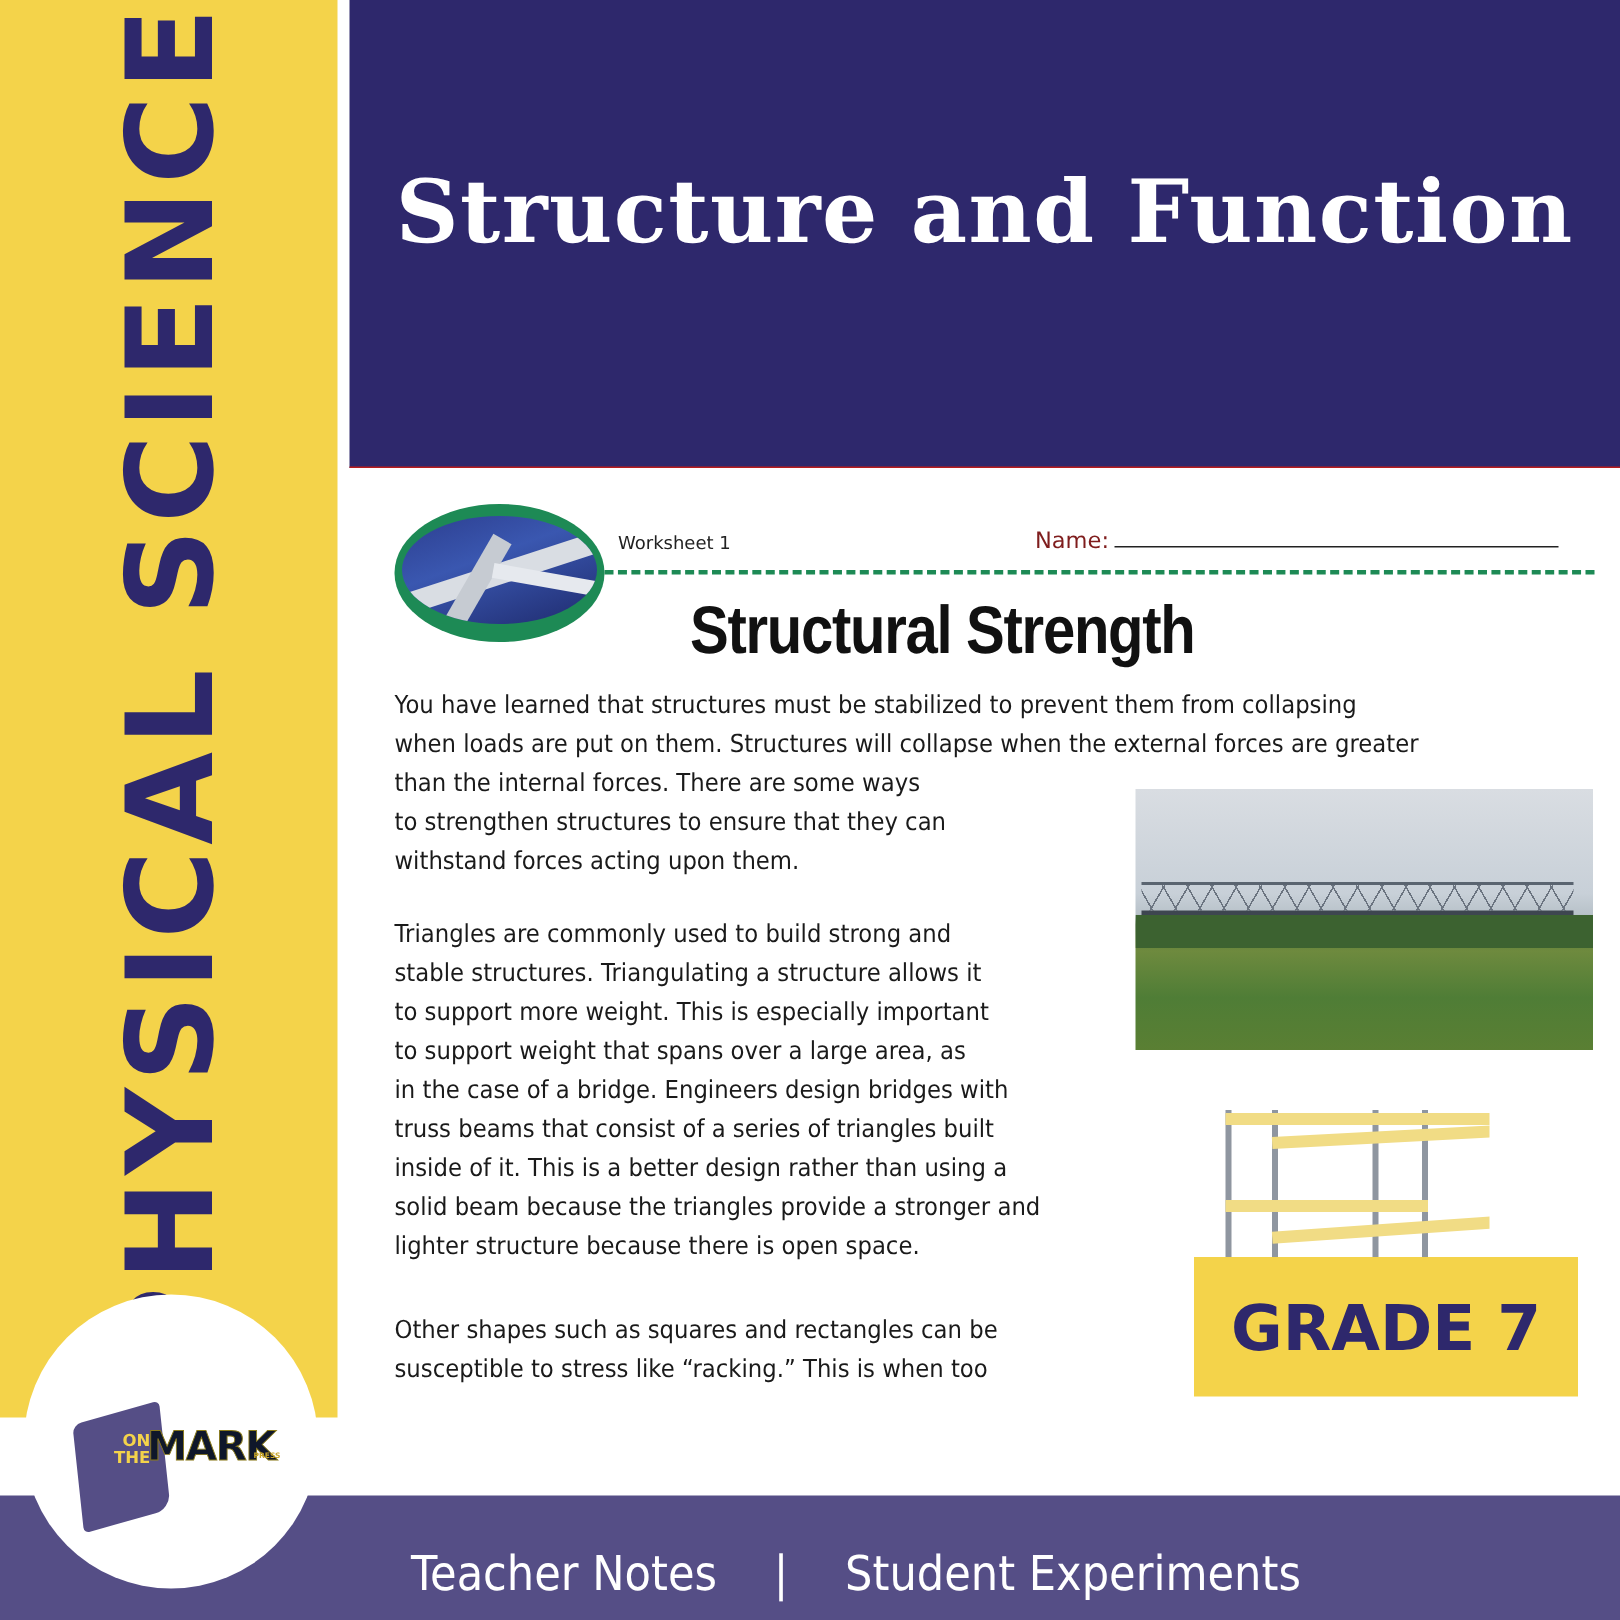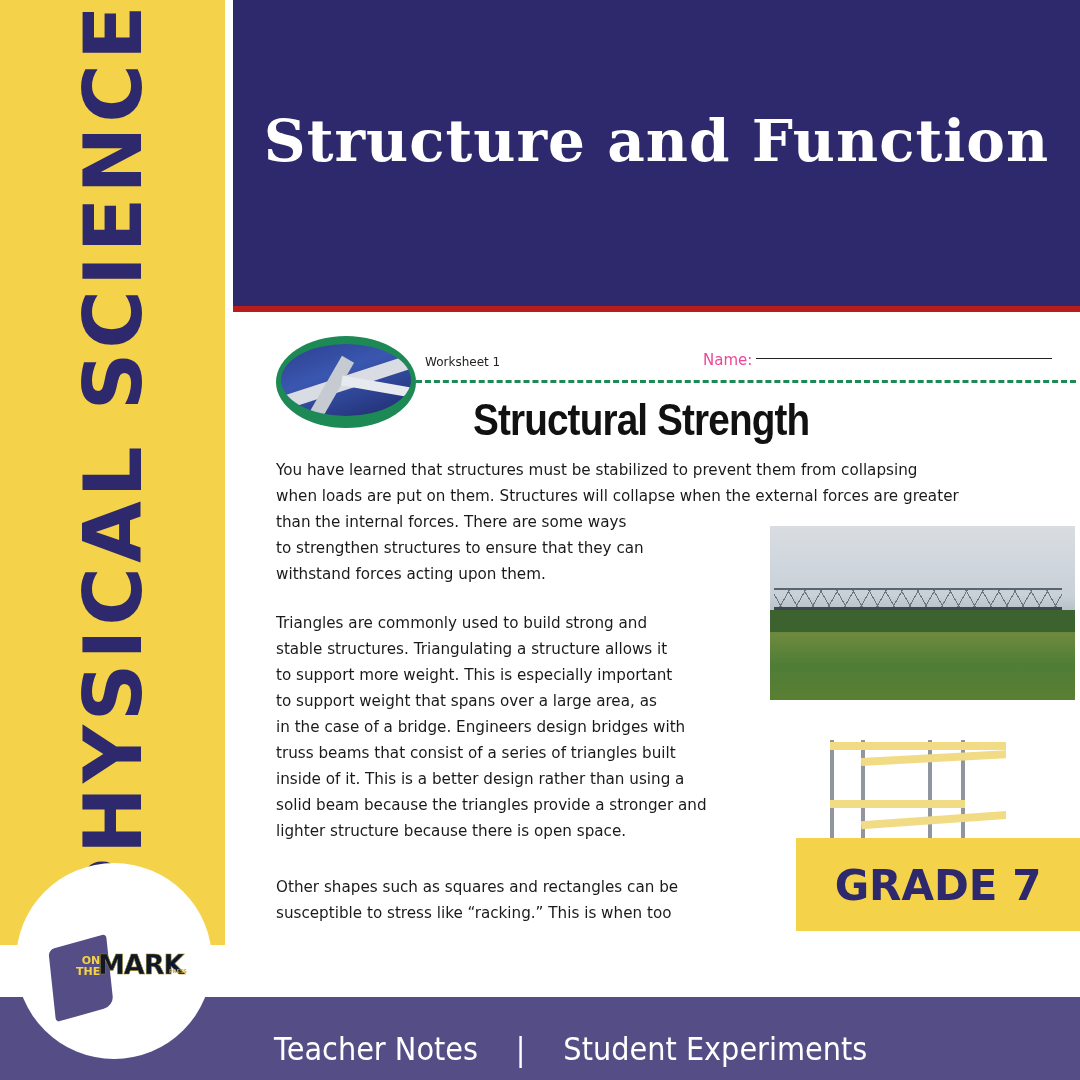--- a/index.html
+++ b/index.html
@@ -16,41 +16,41 @@
       white-space: nowrap;
       font-family: "DejaVu Sans", sans-serif;
       font-weight: bold; font-size: 80px; letter-spacing: 4px;
       color: #2e286c;
       line-height: 1;
     }
 
     .header {
       position: absolute; left: 233px; top: 0; width: 847px; height: 312px;
       background: #2e286c;
-      border-bottom: 6px solid #b91c1c;
+      border-bottom: 1px solid #b91c1c;
       padding-left: 42px;
     }
     .header-title {
       position: absolute; left: 0; right: 0; top: 112px;
       text-align: center;
       font-family: "DejaVu Serif", serif;
       font-weight: bold; font-size: 58px; color: #ffffff;
       letter-spacing: 1px;
       line-height: 1;
     }
     .header-sub {
       position: absolute; left: 0; right: 0; top: 210px;
       text-align: center;
       font-family: "DejaVu Sans", sans-serif;
       font-weight: bold; font-size: 24px; color: #f4d34a;
       line-height: 1;
     }
 
     
-    .ws { position: absolute; left: 233px; top: 312px; width: 847px; height: 641px; }
+    .ws { position: absolute; left: 220px; top: 312px; width: 847px; height: 641px; }
     .ws-oval {
       position: absolute; left: 43px; top: 24px; width: 140px; height: 92px;
       border-radius: 50%;
       background: #1d8a55;
       overflow: hidden;
     }
     .ws-oval-inner {
       position: absolute; left: 5px; top: 8px; width: 130px; height: 72px;
       border-radius: 50%;
       background: linear-gradient(160deg, #2c3e8f 0%, #3a57b0 40%, #1f2b6e 100%);
@@ -68,23 +68,23 @@
       position: absolute; left: 60px; top: 40px; width: 100px; height: 10px;
       background: #e6e9ee; transform: rotate(10deg);
     }
     .ws-label {
       position: absolute; left: 192px; top: 43px;
       font-size: 12px; color: #222;
       font-family: "DejaVu Sans", sans-serif;
     }
     .ws-name {
       position: absolute; left: 470px; top: 39px;
-      font-size: 15px; color: #ec4899;
-      font-family: "DejaVu Sans", sans-serif;
-      display: flex; align-items: center;
+      font-size: 15px; color: #7f1d1d;
+      font-family: "DejaVu Sans", sans-serif;
+      display: flex; align-items: flex-end;
     }
     .ws-name-line {
       display: inline-block; width: 296px; height: 1px; background: #222; margin-left: 4px; margin-bottom: 4px;
     }
     .ws-dash {
       position: absolute; left: 183px; top: 68px; width: 660px; height: 0;
       border-top: 3px dashed #1d8a55;
     }
     .ws-heading {
       position: absolute; left: 240px; top: 82px;
@@ -124,21 +124,21 @@
     }
 
     .rack-photo {
       position: absolute; left: 583px; top: 418px; width: 190px; height: 120px;
       overflow: hidden;
     }
     .rack-post { position: absolute; width: 4px; background: #8f96a0; top: 10px; bottom: 0; }
     .rack-beam { position: absolute; height: 8px; background: #f1dc85; }
 
     .grade-box {
-      position: absolute; left: 796px; top: 838px; width: 284px; height: 93px;
+      position: absolute; left: 796px; top: 838px; width: 256px; height: 93px;
       background: #f4d34a;
     }
     .grade-text {
       position: absolute; left: 0; right: 0; top: 27px;
       text-align: center;
       font-family: "DejaVu Sans", sans-serif;
       font-weight: bold; font-size: 42px; color: #2e286c;
       line-height: 1;
     }
 

